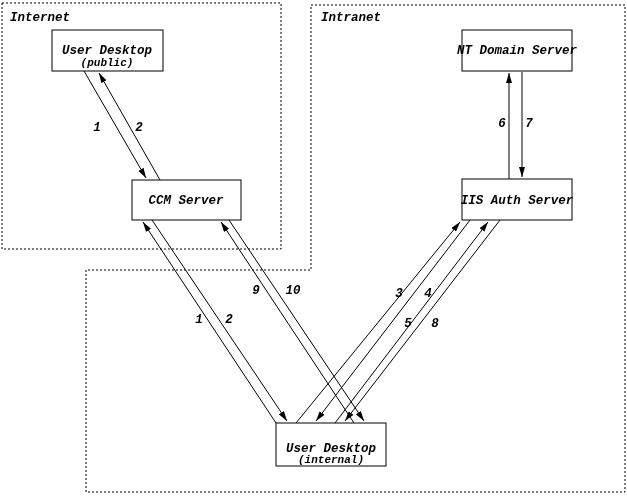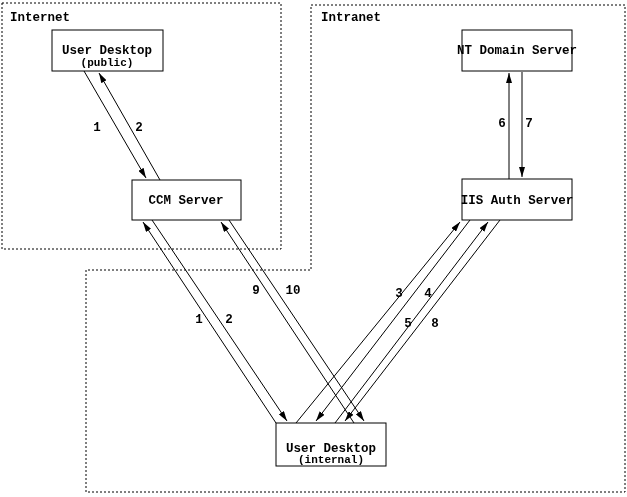--- a/index.html
+++ b/index.html
@@ -6,20 +6,21 @@
     margin: 0;
     padding: 0;
     background: #ffffff;
   }
   #stage {
     position: relative;
     width: 627px;
     height: 497px;
     background: #ffffff;
     font-family: "Liberation Mono", "DejaVu Sans Mono", monospace;
+    font-style: italic;
   }
   svg { display: block; }
   .zone-border {
     fill: none;
     stroke: #000000;
     stroke-width: 1;
     stroke-dasharray: 2 2;
   }
   .node-box {
     fill: #ffffff;

